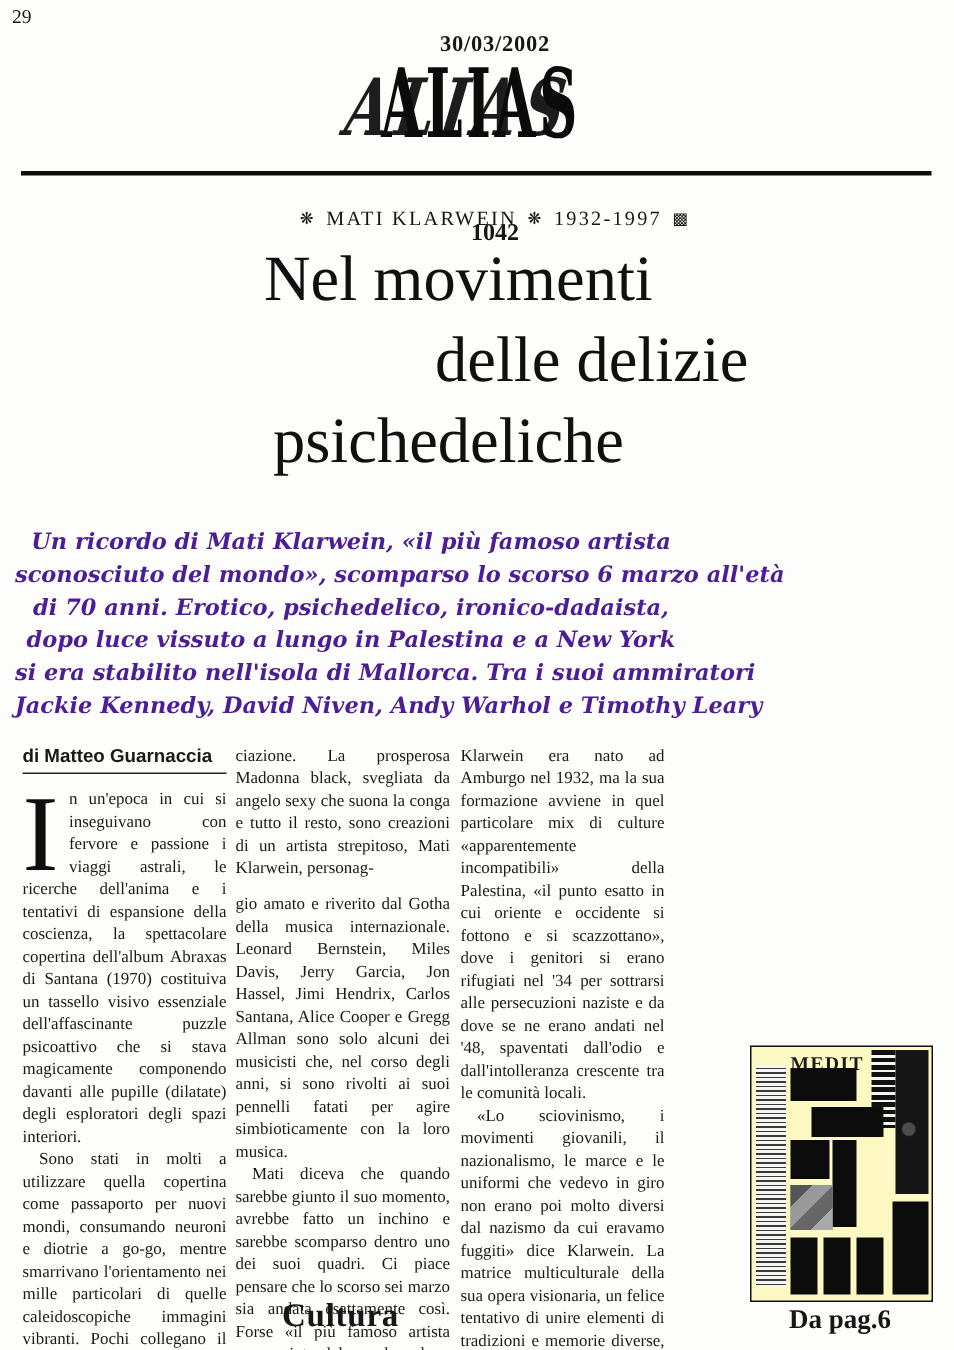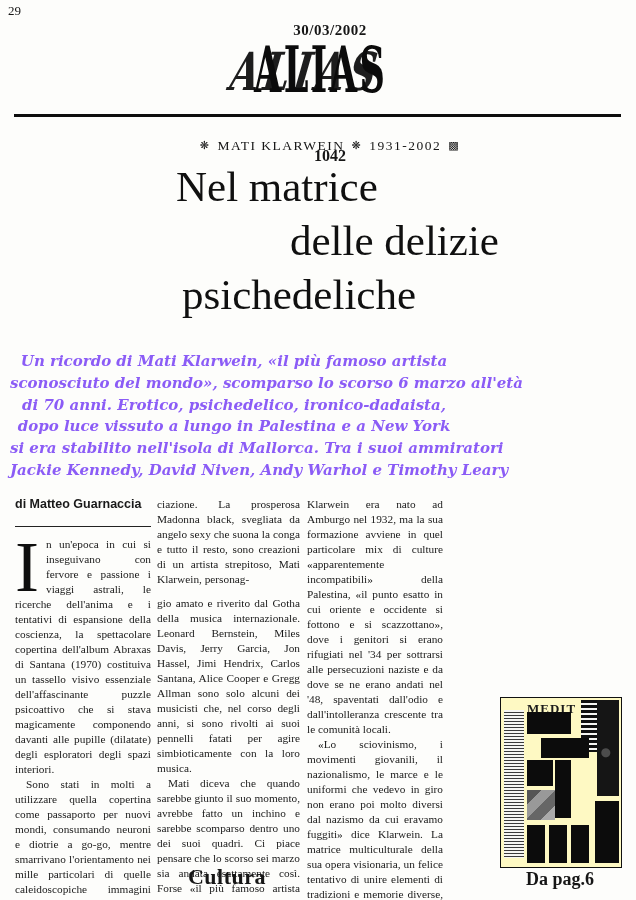--- a/index.html
+++ b/index.html
@@ -26,30 +26,30 @@
     font-size:13.5px;letter-spacing:1.5px;white-space:nowrap;}
   .kicker .orn{font-family:"DejaVu Sans",sans-serif;font-size:11px;margin:0 7px;position:relative;top:-1px;}
   
   .headline{position:absolute;top:160px;left:176px;font-size:43px;line-height:54px;
     font-family:"Liberation Serif",serif;color:#101010;}
   .hl2{margin-left:114px;}
   .hl3{margin-left:6px;}
   
   .standfirst{position:absolute;top:351px;left:10px;width:448px;text-align:center;
     font-family:"DejaVu Serif",serif;font-style:italic;font-weight:bold;
-    font-size:15px;line-height:21.8px;color:#8b5cf6;}
+    font-size:15px;line-height:21.8px;color:#4c1d95;}
   .sf-line{white-space:nowrap;}
   
   .col{position:absolute;top:497px;font-size:11.3px;line-height:15px;
     text-align:justify;color:#191919;}
   .col1{left:15px;width:136px;}
   .col2{left:157px;width:143px;}
   .col3{left:307px;width:136px;}
   .byline{font-family:"Liberation Sans",sans-serif;font-weight:bold;font-size:12.5px;
-    padding-bottom:14px;border-bottom:1.5px solid #222;margin-bottom:10px;text-align:left;}
+    padding-bottom:3px;border-bottom:1.5px solid #222;margin-bottom:10px;text-align:left;}
   .body-para{margin:0;}
   .body-para.indent{text-indent:11px;}
   .body-para.gap{margin-top:9px;}
   .dropcap{float:left;font-size:72px;line-height:56px;padding:2px 7px 0 0;
     font-family:"Liberation Serif",serif;color:#0e0e0e;}
   
   .section-label{position:absolute;top:864px;left:152px;width:150px;text-align:center;
     font-size:22px;font-weight:bold;letter-spacing:.5px;font-family:Liberation Serif, serif;}
   
   .thumb{position:absolute;left:500px;top:697px;width:120px;height:169px;
@@ -89,25 +89,25 @@
     <div class="logo-wrap">
       <span class="logo-layer logo-slant">ALIAS</span>
       <span class="logo-layer logo-upright">ALIAS</span>
     </div>
     <div class="masthead-issue">1042</div>
   </div>
 
   <div class="top-rule"></div>
 
   <div class="kicker">
-    <span class="orn">❋</span><span>MATI KLARWEIN</span><span class="orn">❋</span><span>1931-2002</span><span class="orn">▩</span>
+    <span class="orn">❋</span><span>MATI KLARWEIN</span><span class="orn">❋</span><span>1932-1997</span><span class="orn">▩</span>
   </div>
 
   <div class="headline">
-    <div class="hl1">Nel matrice</div>
+    <div class="hl1">Nel movimenti</div>
     <div class="hl2">delle delizie</div>
     <div class="hl3">psichedeliche</div>
   </div>
 
   <div class="standfirst">
       <div class="sf-line">Un ricordo di Mati Klarwein, «il più famoso artista</div>
       <div class="sf-line">sconosciuto del mondo», scomparso lo scorso 6 marzo all'età</div>
       <div class="sf-line">di 70 anni. Erotico, psichedelico, ironico-dadaista,</div>
       <div class="sf-line">dopo luce vissuto a lungo in Palestina e a New York</div>
       <div class="sf-line">si era stabilito nell'isola di Mallorca. Tra i suoi ammiratori</div>

